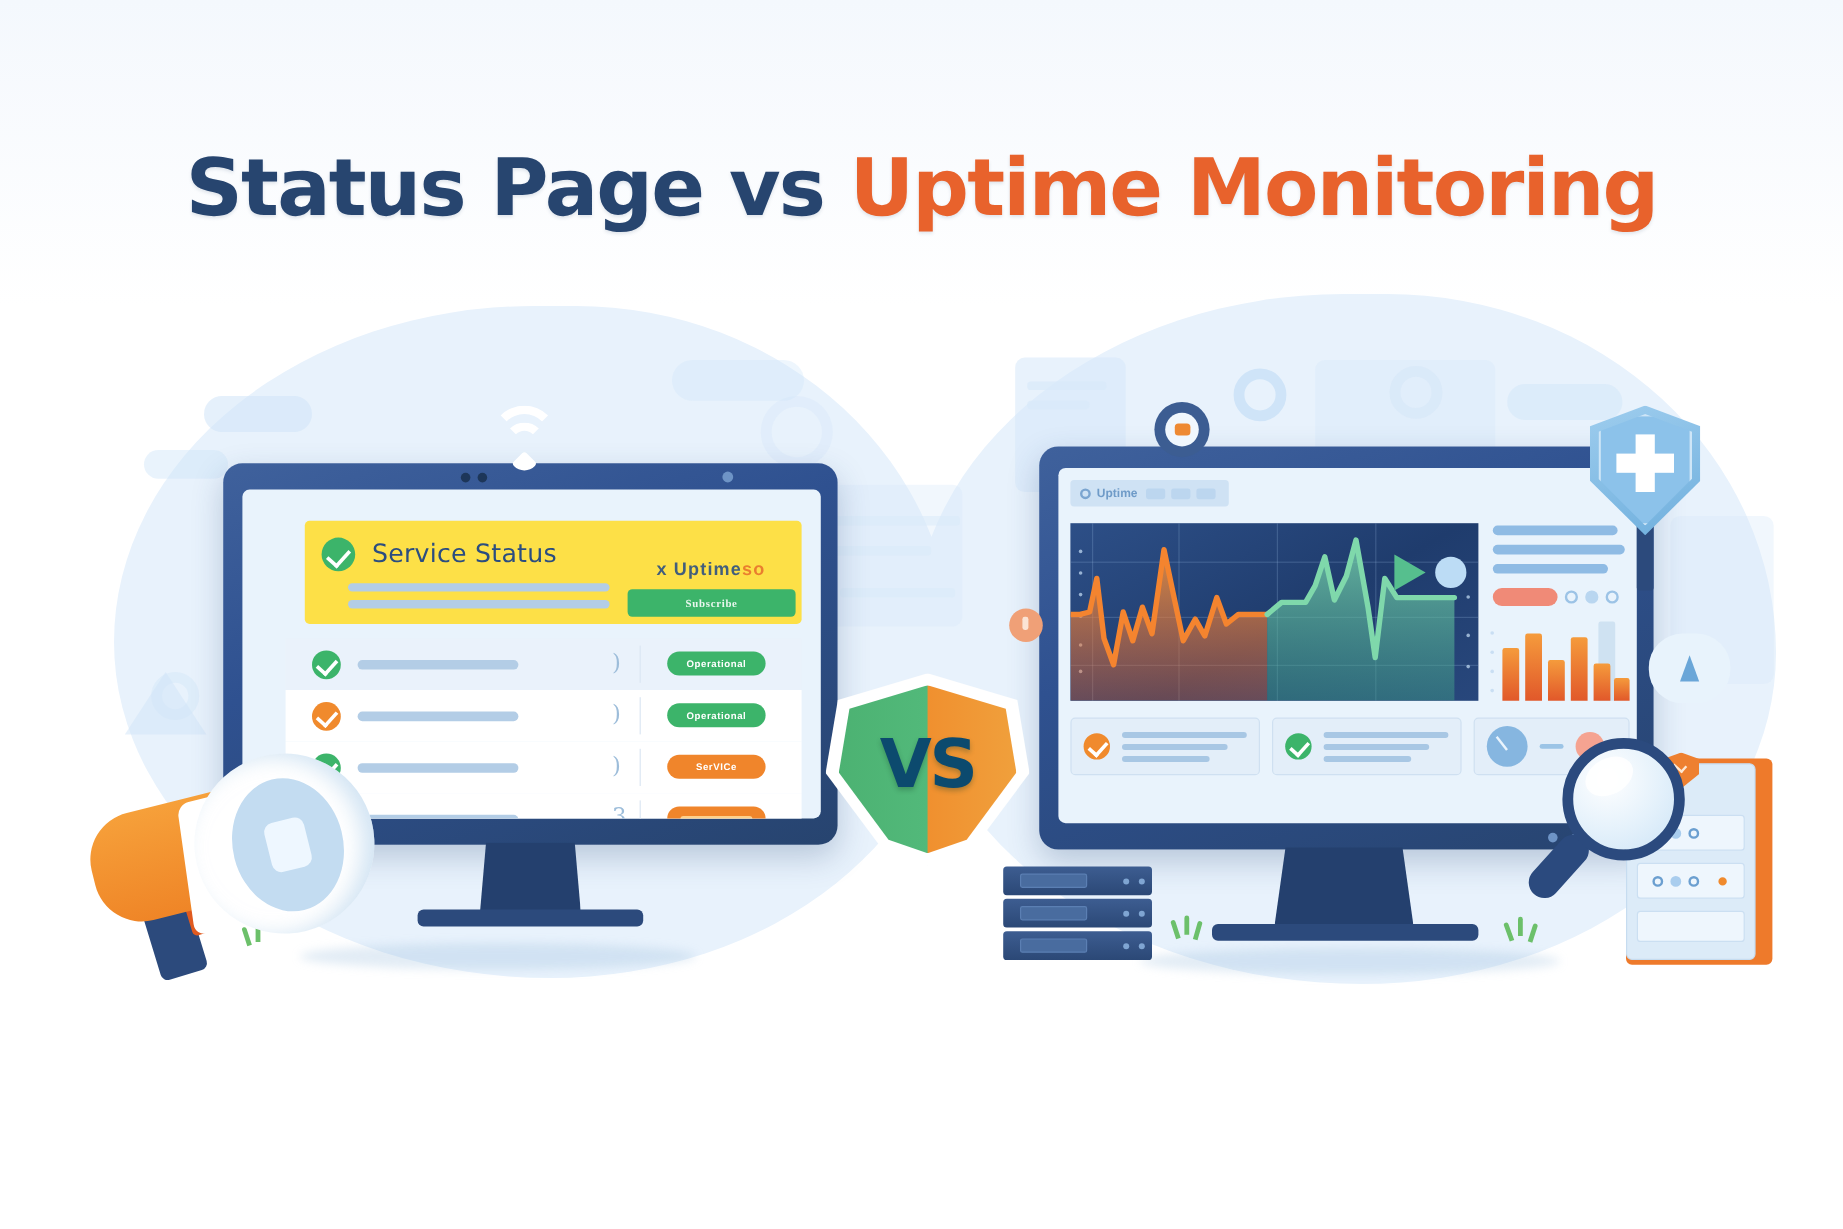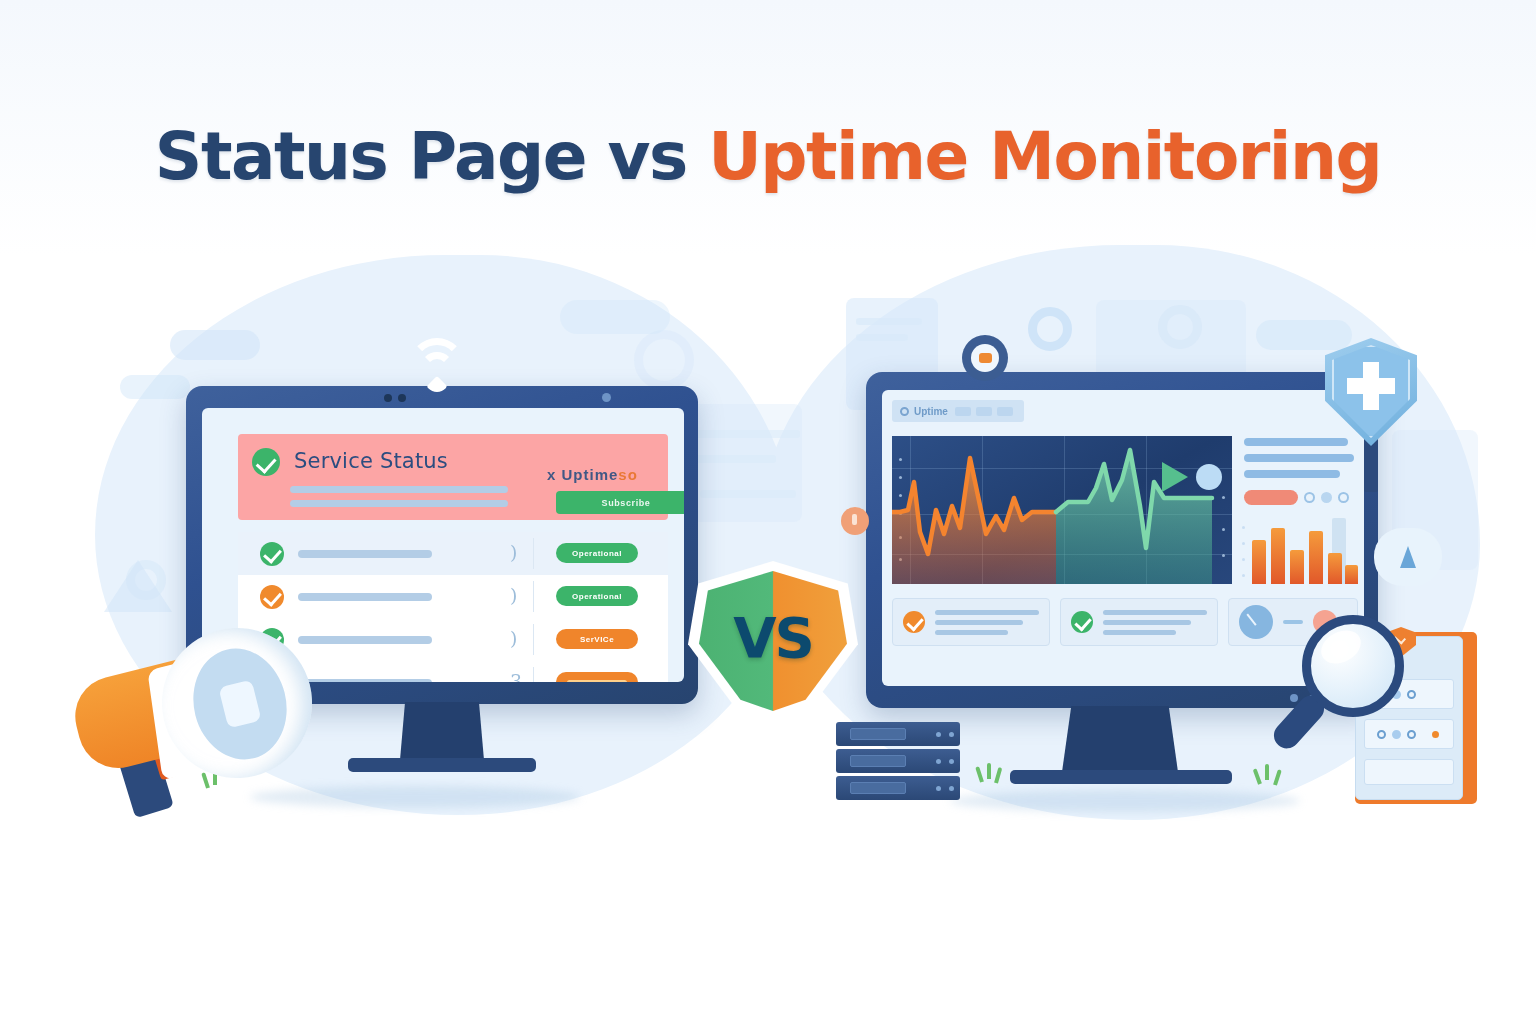--- a/index.html
+++ b/index.html
@@ -93,22 +93,23 @@
     background:#1d3659;
   }
   .bezel-btn{
     position:absolute; border-radius:50%;
     background:#6e94c6;
   }
 
   
   .ss-card {
     position: absolute;
-    background: #fca5a5;
+    background: #fde047;
     border-radius: 4px;
+    margin-left: 16px;
   }
   .ss-header {
     left: 36px; top: 26px; right: 16px; height: 86px;
     display: flex; align-items: flex-start;
     padding: 14px 16px 0 14px;
   }
   .chk {
     border-radius: 50%;
     position: relative;
     flex: 0 0 auto;
@@ -491,21 +492,21 @@
       <div class="ss-card ss-header">
         <span class="chk green" style="width:28px;height:28px;"></span>
         <span class="ss-title">Service Status</span>
       </div>
       <div class="bar" style="position:absolute;left:88px;top:78px;width:218px;height:7px;"></div>
       <div class="bar" style="position:absolute;left:88px;top:92px;width:218px;height:7px;"></div>
       <div class="brand-blur" style="left:345px;top:58px;">
         <span>x</span>
         <span>Uptime</span><span class="dot">so</span>
       </div>
-      <div class="btn-pill green" style="left:354px;top:83px;width:140px;height:23px;">Subscribe</div>
+      <div class="btn-pill green" style="left:321px;top:83px;width:140px;height:23px;font-family:Liberation Serif, serif;">Subscribe</div>
 
       <div class="row alt" style="top:124px;height:43px;">
         <span class="chk green" style="width:24px;height:24px;margin-left:22px;"></span>
         <span class="bar" style="width:134px;height:8px;margin-left:14px;"></span>
         <span class="row-num" style="left:272px;top:9px;">)</span>
         <span class="row-sep" style="left:295px;"></span>
         <span class="badge green" style="left:318px;top:11px;width:82px;height:20px;">Operational</span>
       </div>
 
       <div class="row white" style="top:167px;height:43px;">

